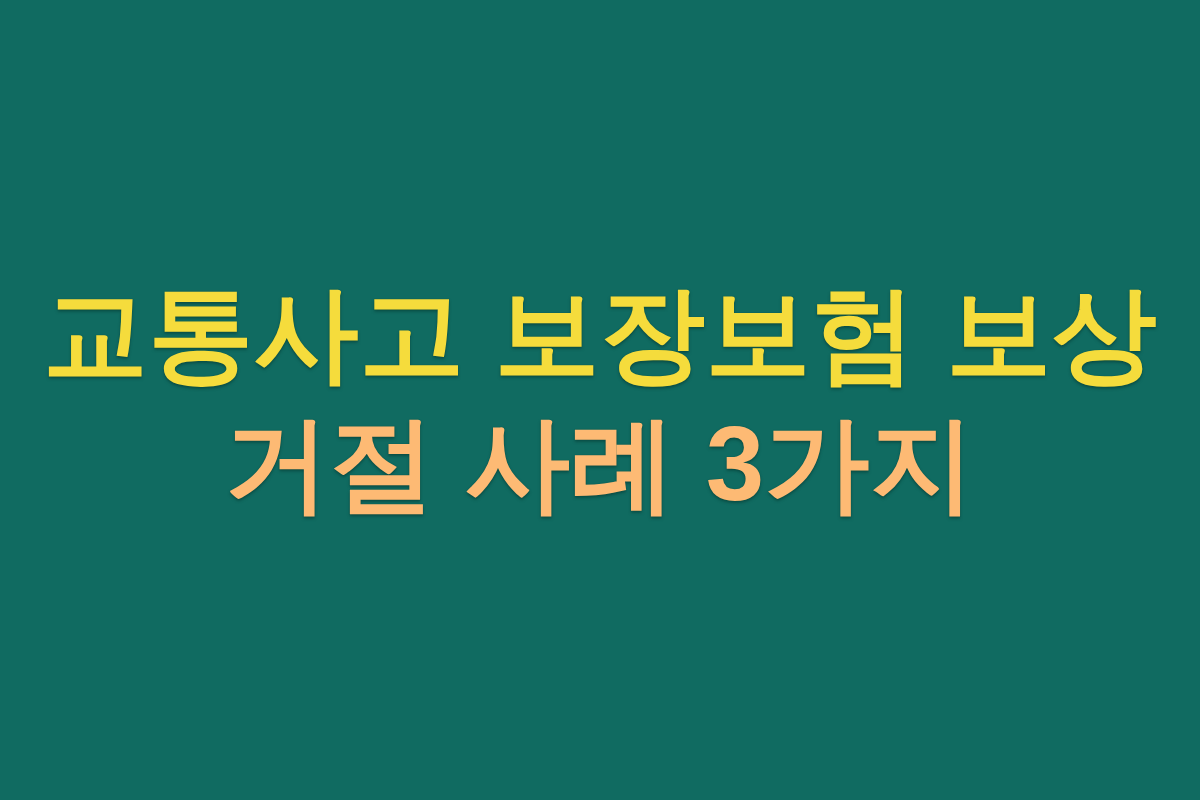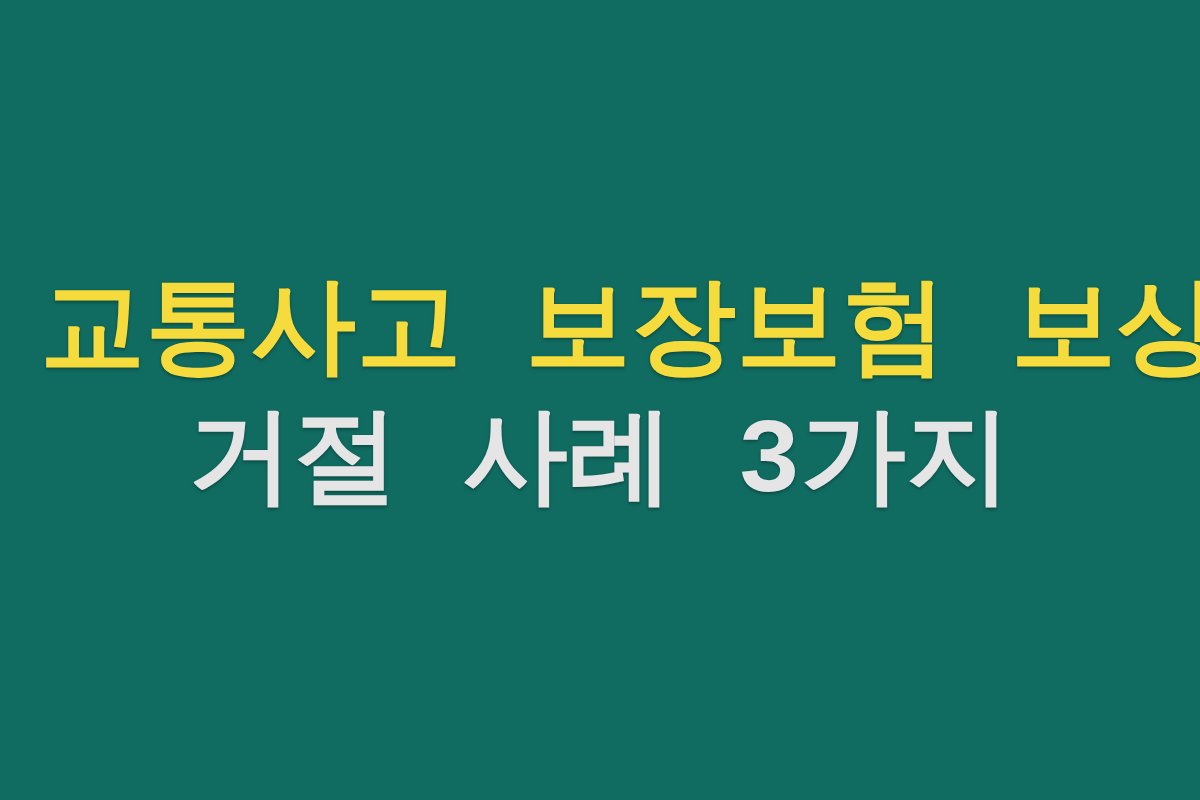--- a/index.html
+++ b/index.html
@@ -33,21 +33,21 @@
     width: 1200px;
     text-align: center;
     
     transform: translateY(-1px);
     padding: 0 40px;
   }
 
   .headline-line {
     display: block;
     color: #f5dc3c;
-    font-family: Liberation Mono, monospace;
+    font-family: Liberation Sans, sans-serif;
     font-weight: 700;
     font-size: 103px;
     line-height: 130px;
     letter-spacing: 0.5px;
     white-space: nowrap;
     
     text-shadow:
       0 2px 3px rgba(6, 54, 48, 0.55),
       0 0 1px rgba(6, 54, 48, 0.35);
   }
@@ -62,17 +62,17 @@
 </style>
 </head>
 <body style="background: rgb(16, 107, 97);">
 
 <div class="poster" style="background: rgb(16, 107, 97);">
 
   <div class="headline-block">
 
     <span class="headline-line headline-line--primary" style="color: rgb(245, 220, 60);">교통사고 보장보험 보상</span>
 
-    <span class="headline-line headline-line--secondary" style="color: #e5e5e5;">거절 사례 3가지</span>
+    <span class="headline-line headline-line--secondary" style="color: #fdba74;">거절 사례 3가지</span>
 
   </div>
 
 </div>
 
 </body></html>

